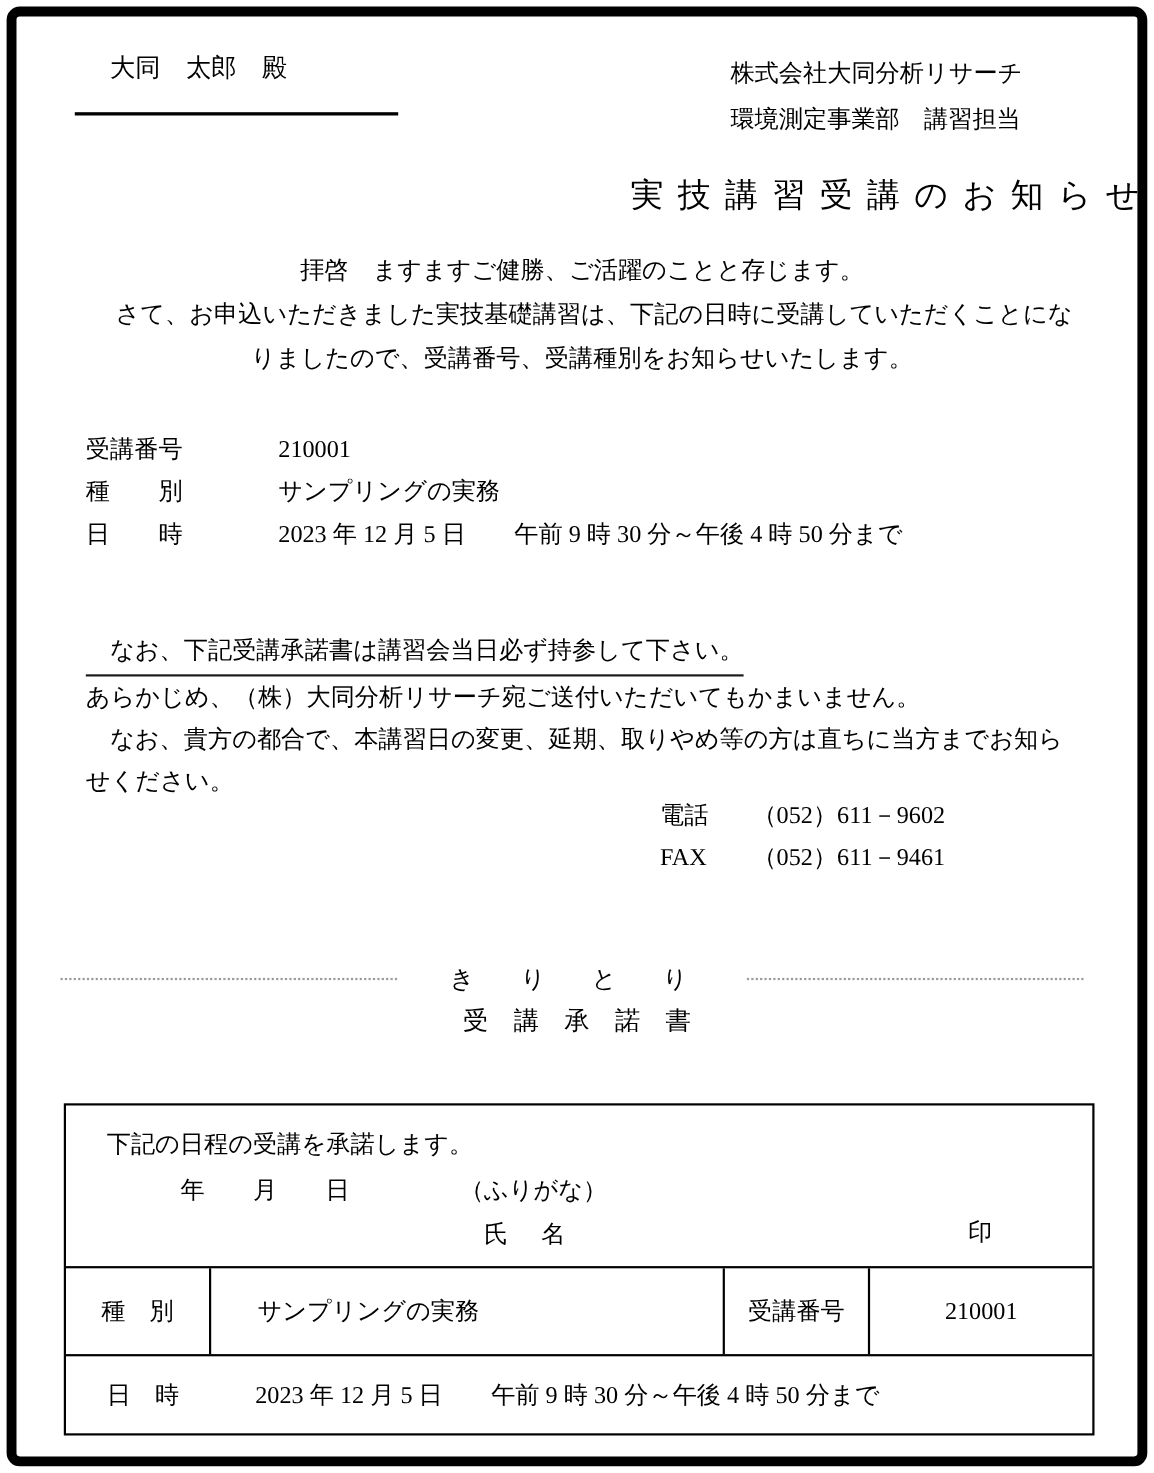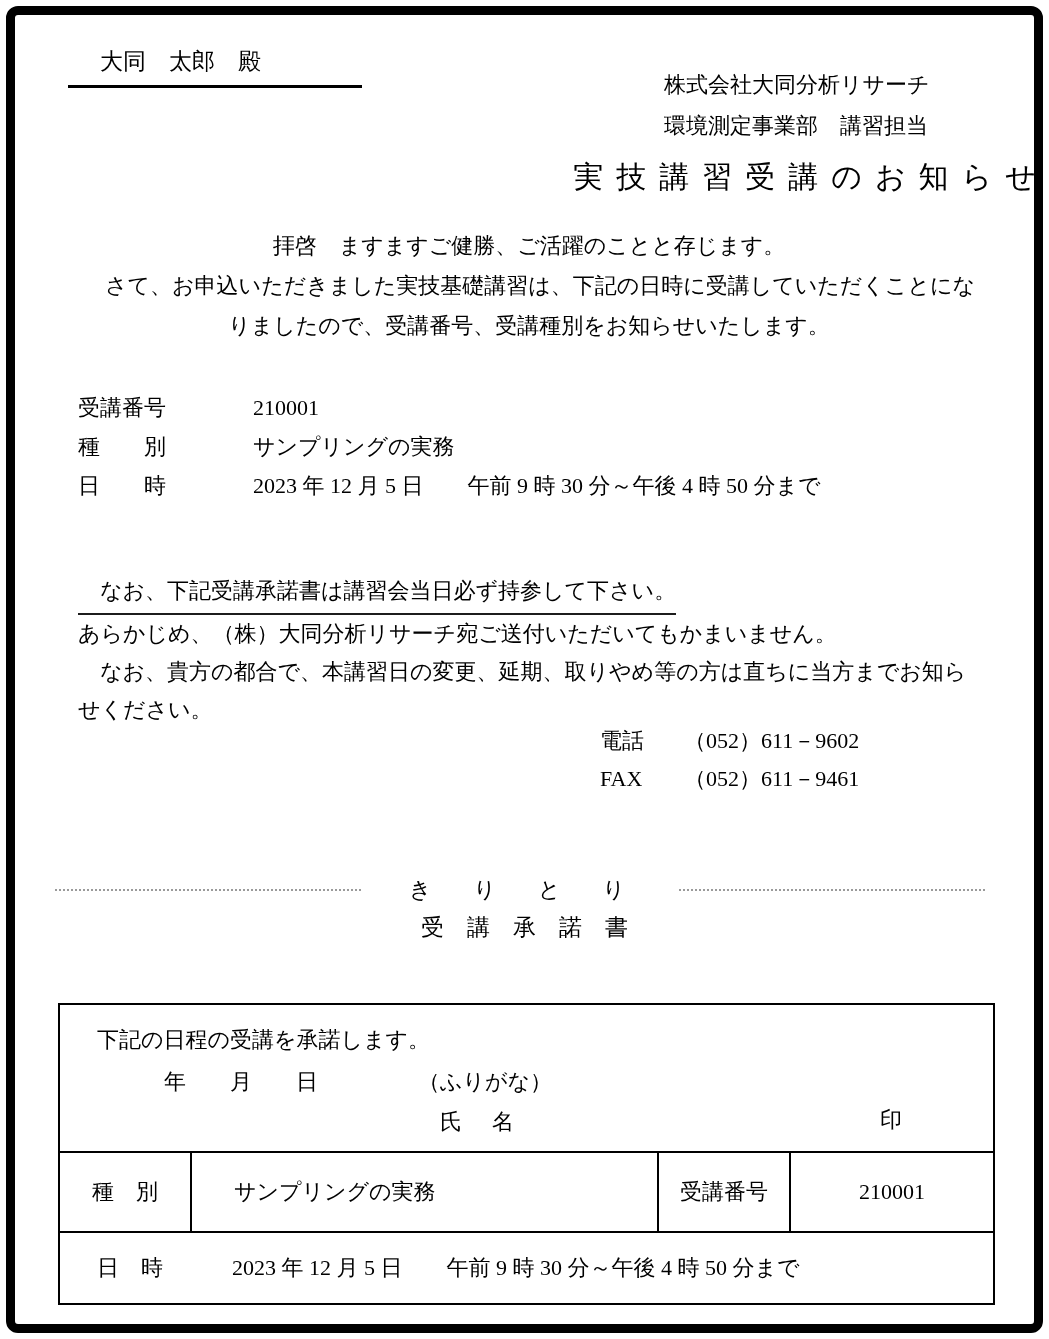--- a/index.html
+++ b/index.html
@@ -7,23 +7,23 @@
     position:relative; width:1049px; height:1339px; background:#ffffff;
     font-family:"Liberation Serif","DejaVu Serif",serif; color:#000;
     font-size:22px; overflow:hidden;
   }
   .frame {
     position:absolute; inset:6px; border:9px solid #000;
     border-radius:12px; pointer-events:none;
   }
   .addressee-wrap {
     position:absolute; left:68px; top:44px; width:262px;
-    border-bottom:3px solid #000; padding:2px 0 8px 32px; font-size:23px;
+    border-bottom:3px solid #000; padding:2px 0 25px 32px; font-size:23px;
   }
-  .sender { position:absolute; left:664px; top:64px; line-height:41px; }
+  .sender { position:absolute; left:664px; top:46px; line-height:41px; }
   .doc-title {
     position:absolute; left:0; top:157px; width:100%; text-align:right;
     font-size:30px; letter-spacing:13px; text-indent:13px;
   }
   .body-text { position:absolute; left:78px; top:226px; width:902px; line-height:40px;text-align:center; }
   .body-text p { margin:0; }
   .details { position:absolute; left:78px; top:388px; line-height:39px; }
   .details .row { display:flex; }
   .details .lbl { width:175px; flex:none; }
   .notes { position:absolute; left:78px; top:572px; width:908px; line-height:38px; }

